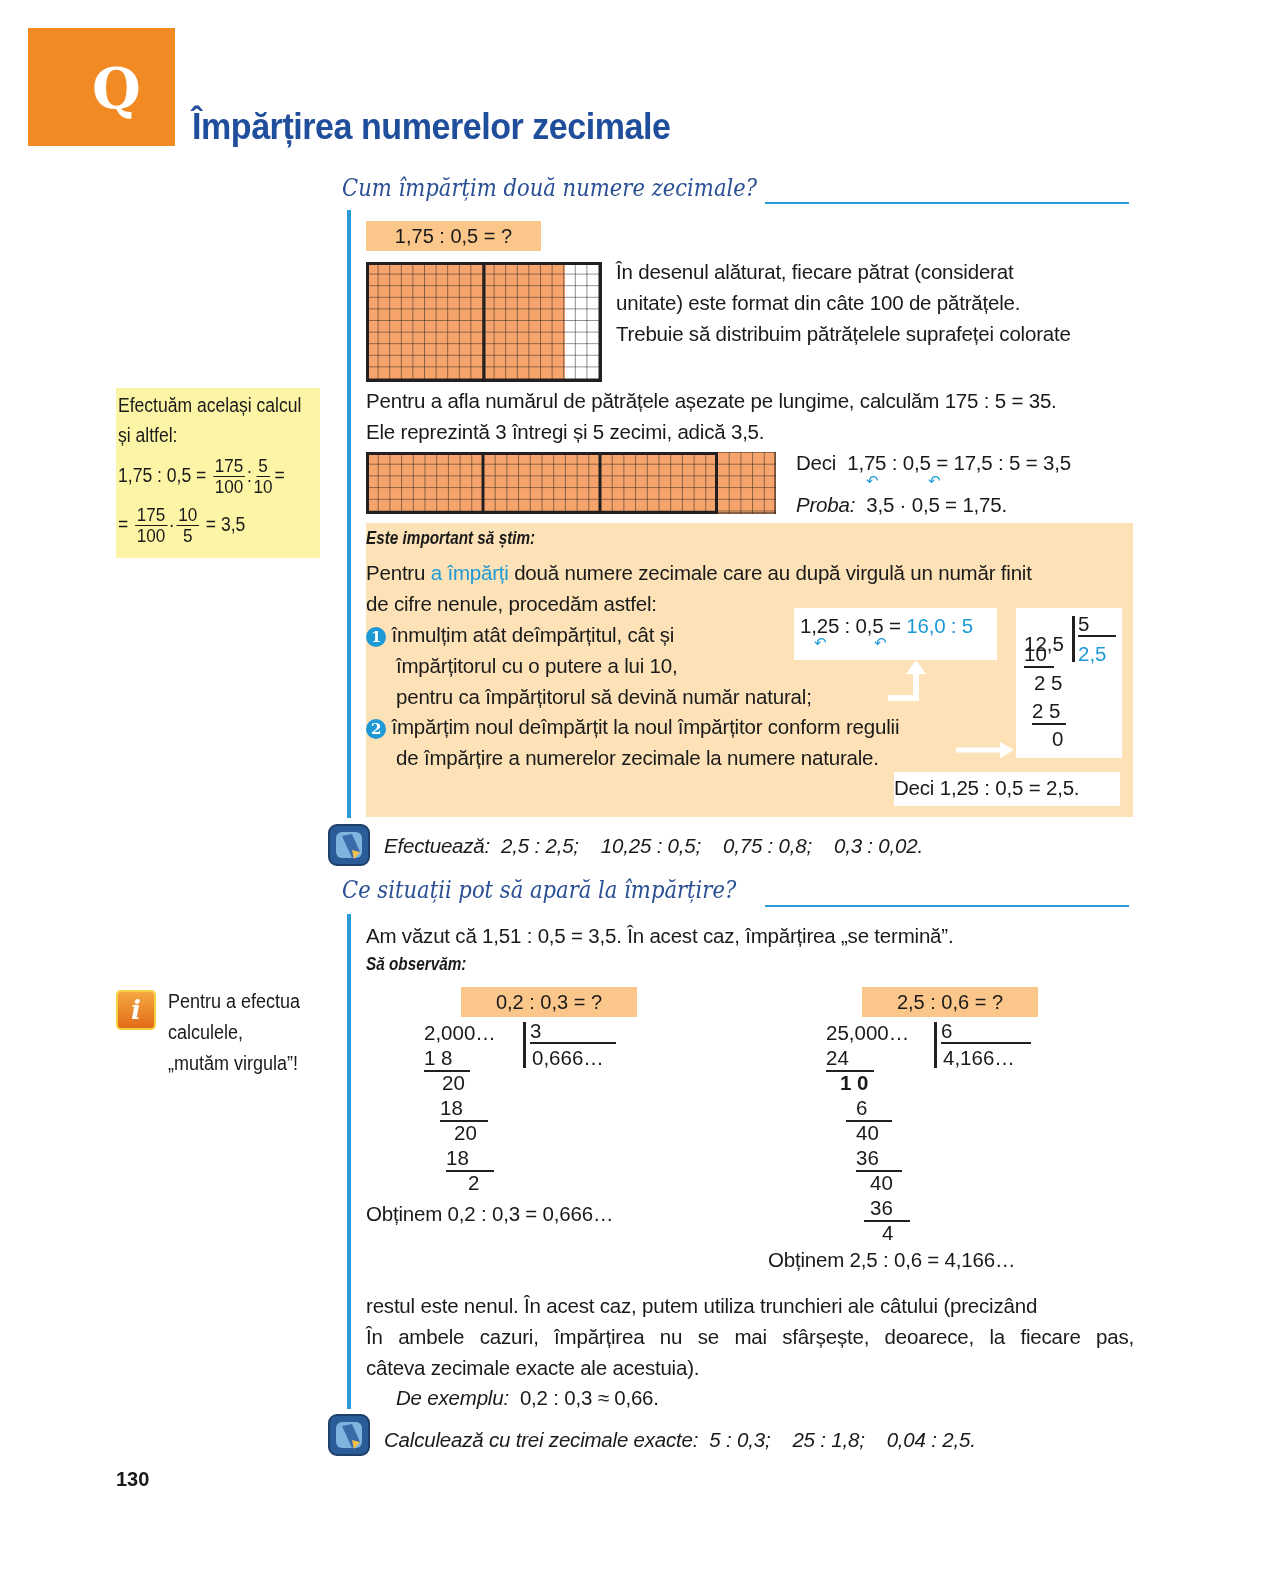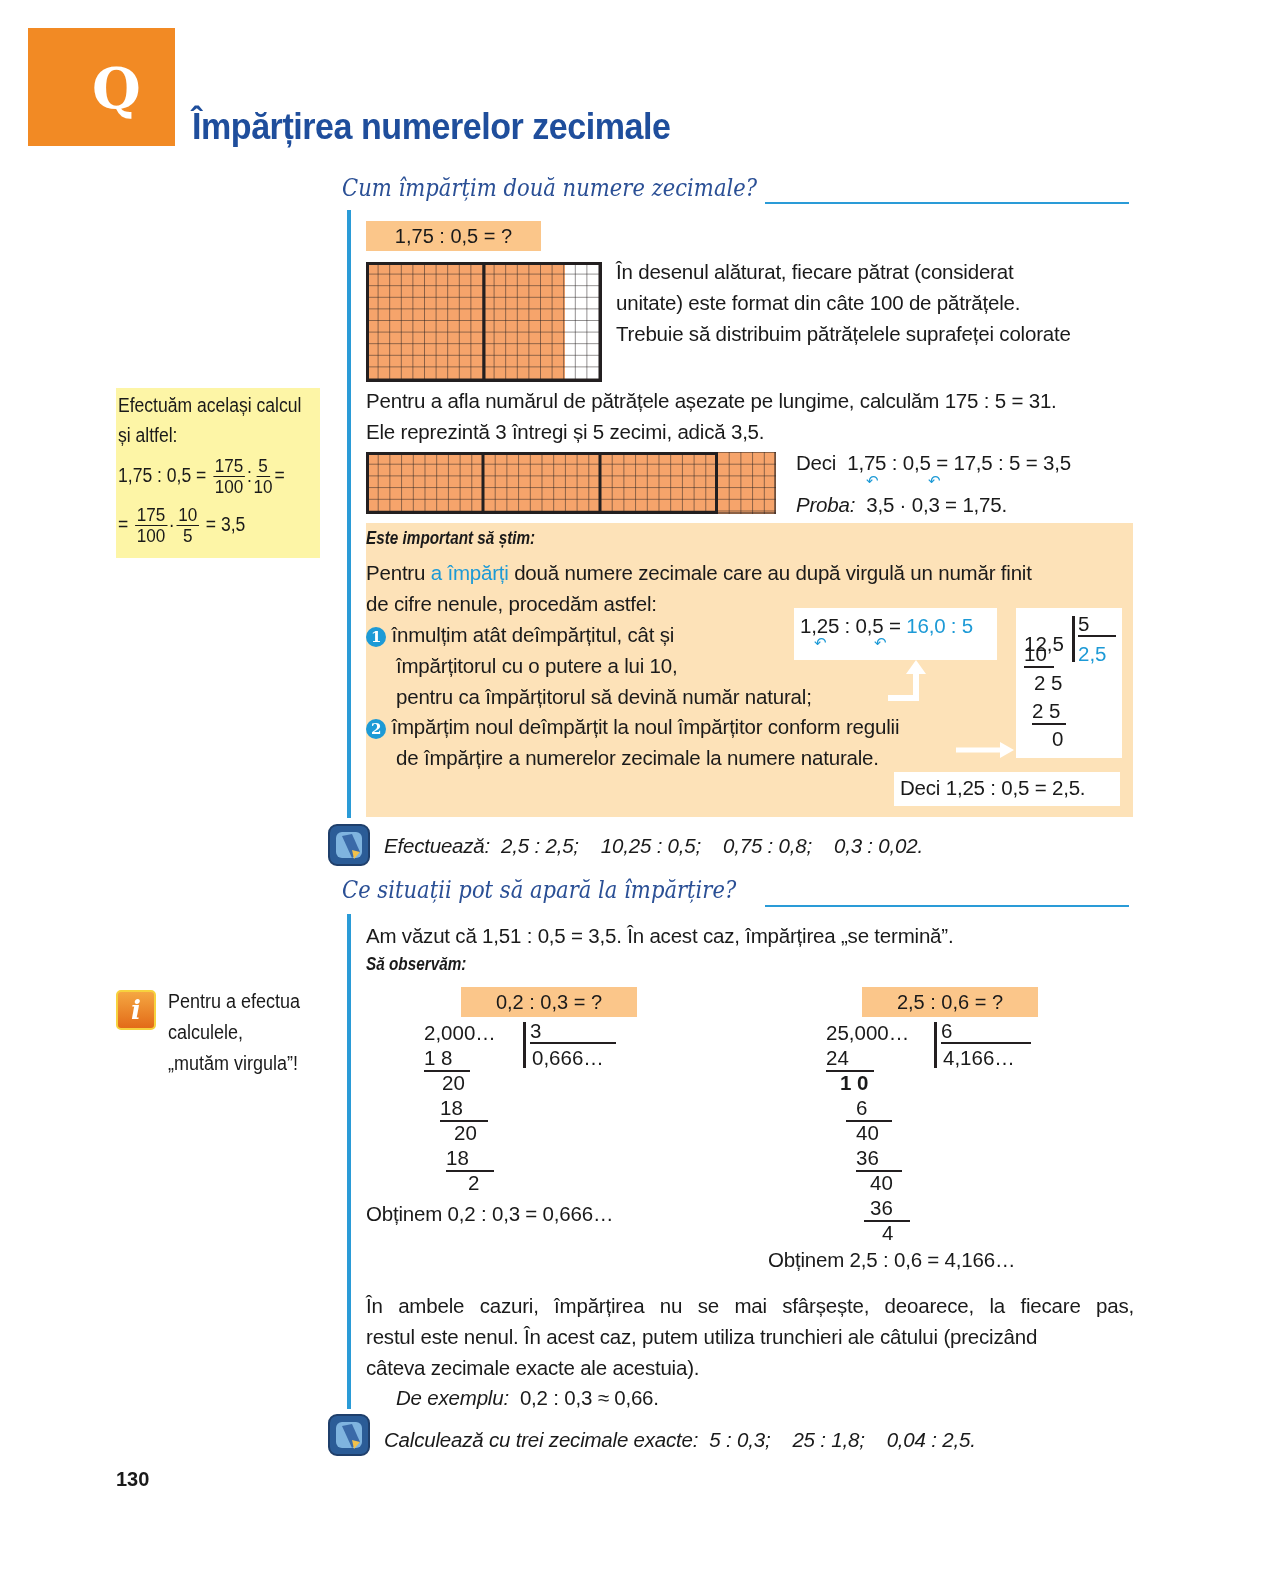--- a/index.html
+++ b/index.html
@@ -60,21 +60,21 @@
   </svg>
 </div>
 
 <div class="abs" style="left:616px; top:256px;">
   <div class="txt">În desenul alăturat, fiecare pătrat (considerat</div>
   <div class="txt">unitate) este format din câte 100 de pătrățele.</div>
   <div class="txt">Trebuie să distribuim pătrățelele suprafeței colorate</div>
 </div>
 
 <div class="abs" style="left:366px; top:385px;">
-  <div class="txt">Pentru a afla numărul de pătrățele așezate pe lungime, calculăm 175 : 5 = 31.</div>
+  <div class="txt">Pentru a afla numărul de pătrățele așezate pe lungime, calculăm 175 : 5 = 35.</div>
   <div class="txt">Ele reprezintă 3 întregi și 5 zecimi, adică 3,5.</div>
 </div>
 
 <div class="abs" style="left:366px; top:452px; width:410px; height:62px;">
   <svg width="410" height="62" viewBox="0 0 410 62">
     <defs>
       <pattern id="g2" width="11.7" height="11.7" patternUnits="userSpaceOnUse">
         <path d="M11.7 0 L0 0 0 11.7" fill="none" stroke="#231f20" stroke-width="1"></path>
       </pattern>
     </defs>
@@ -89,21 +89,21 @@
 </div>
 
 <div class="abs txt" style="left:796px; top:447px;">
   <span>Deci</span>&nbsp;
   <span>1,75 : 0,5 = 17,5 : 5 = 3,5</span>
 </div>
 <span class="arrow-curve" style="left:866px; top:472px;">↶</span>
 <span class="arrow-curve" style="left:928px; top:472px;">↶</span>
 <div class="abs txt" style="left:796px; top:489px;">
   <span class="it">Proba:</span>&nbsp;
-  <span>3,5 · 0,3 = 1,75.</span>
+  <span>3,5 · 0,5 = 1,75.</span>
 </div>
 
 <div class="abs side-yellow">
   <div class="t">Efectuăm același calcul</div>
   <div class="t">și altfel:</div>
   <div class="t" style="margin-top:6px;">
     <span>1,75 : 0,5 =</span>
     <span class="frac">
         <span class="num">175</span>
         <span>100</span>
@@ -166,21 +166,21 @@
   <div class="ld" style="position:absolute; left:8px; top:23px;">12,5</div>
   <div style="position:absolute; left:56px; top:8px; width:3px; height:46px; background:#231f20;"></div>
   <div class="ld" style="position:absolute; left:62px; top:5px; width:38px; border-bottom:2.5px solid #231f20; line-height:22px;">5</div>
   <div class="ld blue" style="position:absolute; left:62px; top:33px;">2,5</div>
   <div class="ld uline" style="position:absolute; left:8px; top:33px; width:30px;">10</div>
   <div class="ld" style="position:absolute; left:18px; top:62px;">2 5</div>
   <div class="ld uline" style="position:absolute; left:16px; top:90px; width:34px;">2 5</div>
   <div class="ld" style="position:absolute; left:36px; top:118px;">0</div>
 </div>
 
-<div class="abs whitebox txt" style="left:894px; top:772px; width:226px; height:34px; padding-left:6px;">Deci  1,25 : 0,5 = 2,5.</div>
+<div class="abs whitebox txt" style="left:894px; top:772px; width:226px; height:34px; ">Deci  1,25 : 0,5 = 2,5.</div>
 
 <div class="abs pencil-icon" style="left:328px; top:824px;">
     <div class="inner"></div>
   <svg style="position:absolute; left:8px; top:6px;" width="26" height="28">
     <polygon points="4,4 14,2 22,20 14,26" fill="#3a6aa8"></polygon>
     <polygon points="14,18 22,20 16,27" fill="#f2c14a"></polygon>
   </svg>
 </div>
 <div class="abs txt" style="left:384px; top:830px;">
   <span class="it">Efectuează:</span>&nbsp;
@@ -227,22 +227,22 @@
 <div class="abs txt" style="left:768px; top:1244px;">Obținem  2,5 : 0,6 = 4,166…</div>
 
 <div class="abs info-icon">i</div>
 <div class="abs" style="left:168px; top:986px;">
   <div style="font-size:20px; line-height:31px; white-space:nowrap; transform:scaleX(0.9); transform-origin:left;">Pentru a efectua</div>
   <div style="font-size:20px; line-height:31px; white-space:nowrap; transform:scaleX(0.9); transform-origin:left;">calculele,</div>
   <div style="font-size:20px; line-height:31px; white-space:nowrap; transform:scaleX(0.9); transform-origin:left;">„mutăm virgula”!</div>
 </div>
 
 <div class="abs" style="left:366px; top:1290px; width:768px;">
+  <div class="txt">restul este nenul. În acest caz, putem utiliza trunchieri ale câtului (precizând</div>
   <div class="txt" style="text-align:justify; text-align-last:justify; white-space:normal;">În ambele cazuri, împărțirea nu se mai sfârșește, deoarece, la fiecare pas,</div>
-  <div class="txt">restul este nenul. În acest caz, putem utiliza trunchieri ale câtului (precizând</div>
   <div class="txt">câteva zecimale exacte ale acestuia).</div>
 </div>
 <div class="abs txt" style="left:396px; top:1382px;">
   <span class="it">De exemplu:</span>&nbsp;
   <span>0,2 : 0,3 ≈ 0,66.</span>
 </div>
 
 <div class="abs pencil-icon" style="left:328px; top:1414px;">
     <div class="inner"></div>
   <svg style="position:absolute; left:8px; top:6px;" width="26" height="28">

